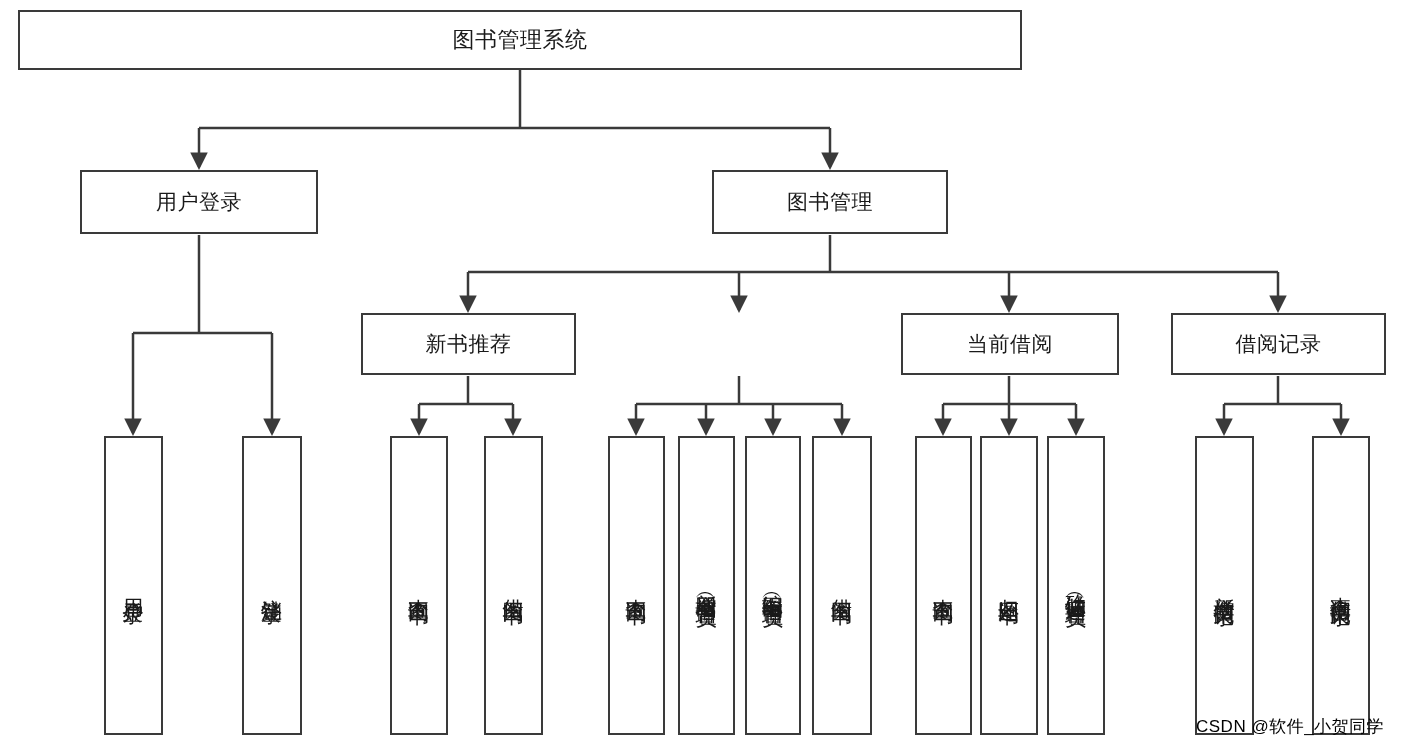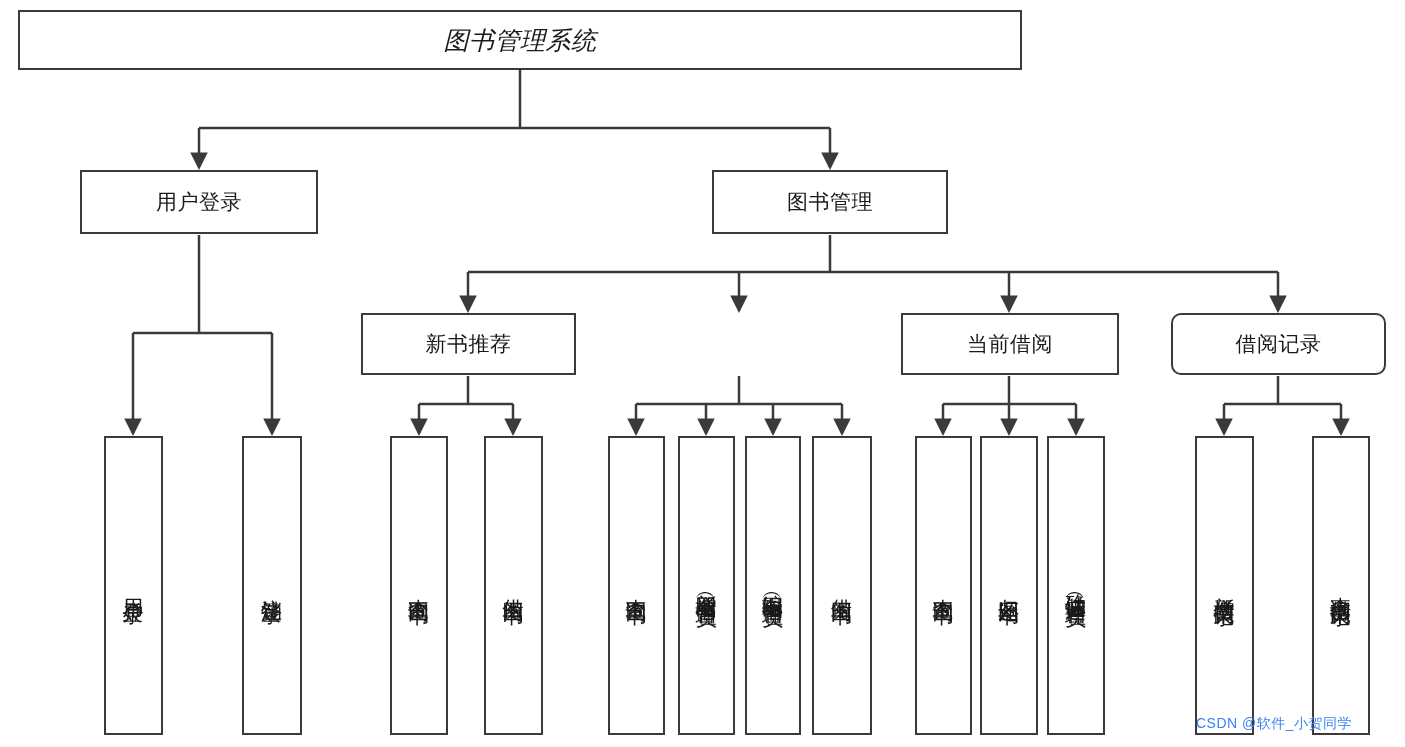--- a/index.html
+++ b/index.html
@@ -45,27 +45,26 @@
     letter-spacing: 2px;
     line-height: 1;
     padding: 4px 0;
   }
   .node.v .vtext {
     writing-mode: vertical-rl;
     text-orientation: upright;
     white-space: nowrap;
   }
   .node.root {
-    font-size: 25px;
-    font-style: italic;
+    font-size: 22px;
   }
   .watermark {
     position: absolute;
-    font-size: 14px;
-    color: #3b82f6;
+    font-size: 17px;
+    color: #000000;
     white-space: nowrap;
     letter-spacing: 0.5px;
   }
 </style>
 </head>
 <body>
 
 <div id="canvas">
 
   <svg id="edges" viewBox="0 0 1405 747" xmlns="http://www.w3.org/2000/svg">
@@ -128,21 +127,21 @@
   <div class="node h" style="left:712px; top:170px; width:236px; height:64px;">
     <span>图书管理</span>
   </div>
 
   <div class="node h" style="left:361px; top:313px; width:215px; height:62px;">
     <span>新书推荐</span>
   </div>
   <div class="node h" style="left:901px; top:313px; width:218px; height:62px;font-family:Liberation Mono, monospace;">
     <span>当前借阅</span>
   </div>
-  <div class="node h" style="left:1171px; top:313px; width:215px; height:62px;border-radius:10px;">
+  <div class="node h" style="left:1171px; top:313px; width:215px; height:62px;">
     <span>借阅记录</span>
   </div>
 
   <div class="node v" style="left:104px; top:436px; width:59px; height:299px;">
     <span class="vtext">用户登录</span>
   </div>
   <div class="node v" style="left:242px; top:436px; width:60px; height:299px;">
     <span class="vtext">注销登录</span>
   </div>
 

